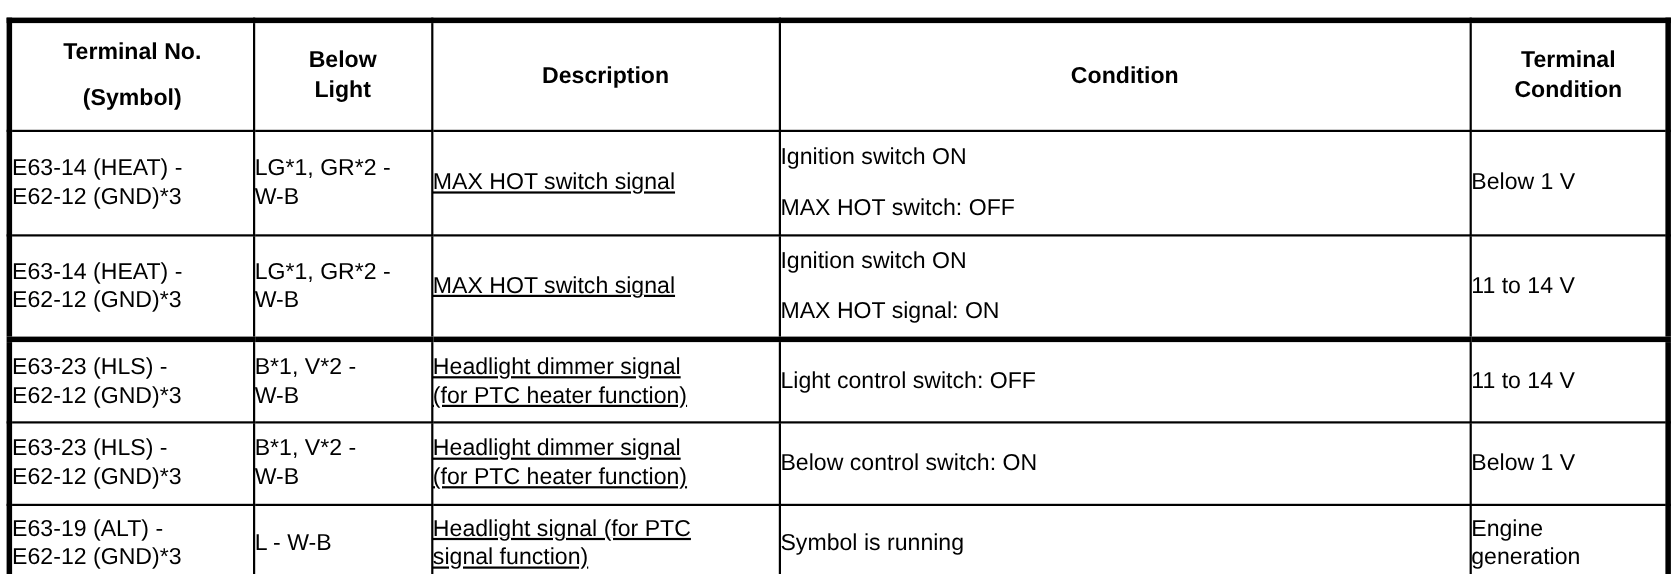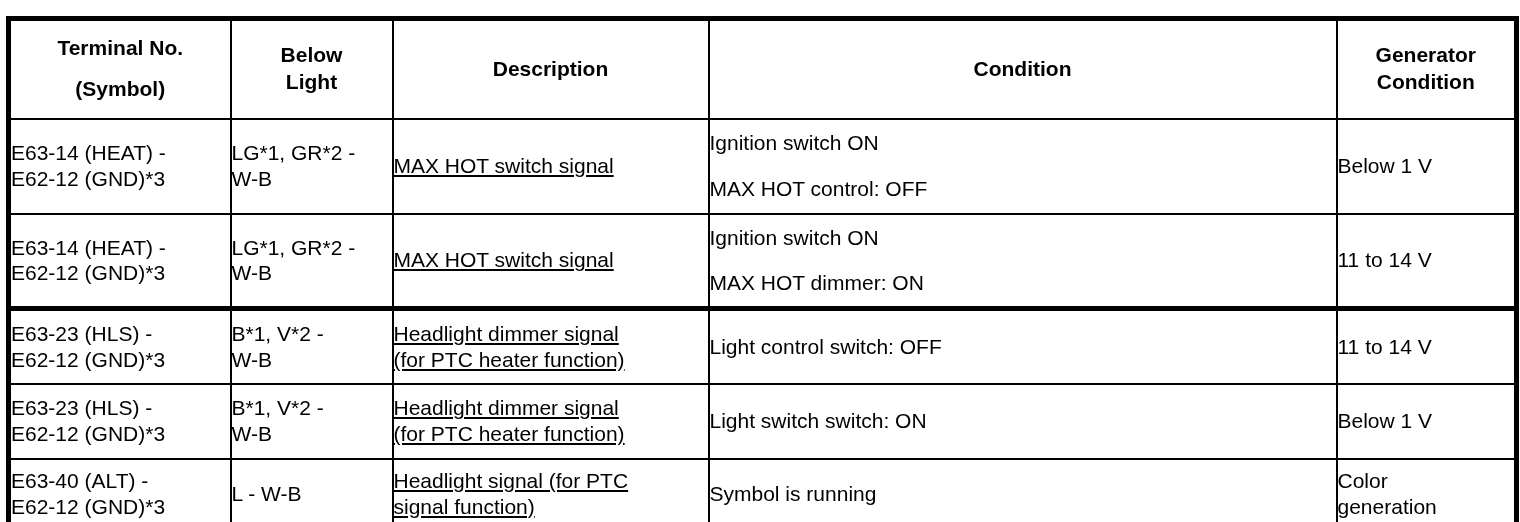--- a/index.html
+++ b/index.html
@@ -96,21 +96,21 @@
           <span class="line">Terminal No.</span>
           <span class="l2">(Symbol)</span>
         </th>
         <th>
           <span class="line">Below</span>
           <span class="line">Light</span>
         </th>
         <th>Description</th>
         <th>Condition</th>
         <th>
-          <span class="line">Generator</span>
+          <span class="line">Terminal</span>
           <span class="line">Condition</span>
         </th>
       </tr>
     </thead>
 
     <tbody>
 
       <tr class="r-tall">
         <td class="cell-term">
           <span class="line">E63-14 (HEAT) -</span>
@@ -119,21 +119,21 @@
         <td class="cell-wire">
           <span class="line">LG*1, GR*2 -</span>
           <span class="line">W-B</span>
         </td>
         <td class="cell-desc">
           <span class="line">MAX HOT switch signal</span>
         </td>
         <td class="cell-cond">
           <span class="line">Ignition switch ON</span>
           <span class="gap"></span>
-          <span class="line">MAX HOT control: OFF</span>
+          <span class="line">MAX HOT switch: OFF</span>
         </td>
         <td class="cell-spec">
           <span class="line">Below 1 V</span>
         </td>
       </tr>
 
       <tr class="r-tall">
         <td class="cell-term">
           <span class="line">E63-14 (HEAT) -</span>
           <span class="line">E62-12 (GND)*3</span>
@@ -141,21 +141,21 @@
         <td class="cell-wire">
           <span class="line">LG*1, GR*2 -</span>
           <span class="line">W-B</span>
         </td>
         <td class="cell-desc">
           <span class="line">MAX HOT switch signal</span>
         </td>
         <td class="cell-cond">
           <span class="line">Ignition switch ON</span>
           <span class="gap"></span>
-          <span class="line">MAX HOT dimmer: ON</span>
+          <span class="line">MAX HOT signal: ON</span>
         </td>
         <td class="cell-spec">
           <span class="line">11 to 14 V</span>
         </td>
       </tr>
 
       <tr class="r-mid thick-top">
         <td class="cell-term">
           <span class="line">E63-23 (HLS) -</span>
           <span class="line">E62-12 (GND)*3</span>
@@ -183,44 +183,44 @@
         </td>
         <td class="cell-wire">
           <span class="line">B*1, V*2 -</span>
           <span class="line">W-B</span>
         </td>
         <td class="cell-desc">
           <span class="line">Headlight dimmer signal</span>
           <span class="line">(for PTC heater function)</span>
         </td>
         <td class="cell-cond">
-          <span class="line">Light switch switch: ON</span>
+          <span class="line">Below control switch: ON</span>
         </td>
         <td class="cell-spec">
           <span class="line">Below 1 V</span>
         </td>
       </tr>
 
       <tr class="r-last">
         <td class="cell-term">
-          <span class="line">E63-40 (ALT) -</span>
+          <span class="line">E63-19 (ALT) -</span>
           <span class="line">E62-12 (GND)*3</span>
         </td>
         <td class="cell-wire">
           <span class="line">L - W-B</span>
         </td>
         <td class="cell-desc">
           <span class="line">Headlight signal (for PTC</span>
           <span class="line">signal function)</span>
         </td>
         <td class="cell-cond">
           <span class="line">Symbol is running</span>
         </td>
         <td class="cell-spec">
-          <span class="line">Color</span>
+          <span class="line">Engine</span>
           <span class="line">generation</span>
         </td>
       </tr>
 
     </tbody>
   </table>
 
 </div>
 
 </body></html>

